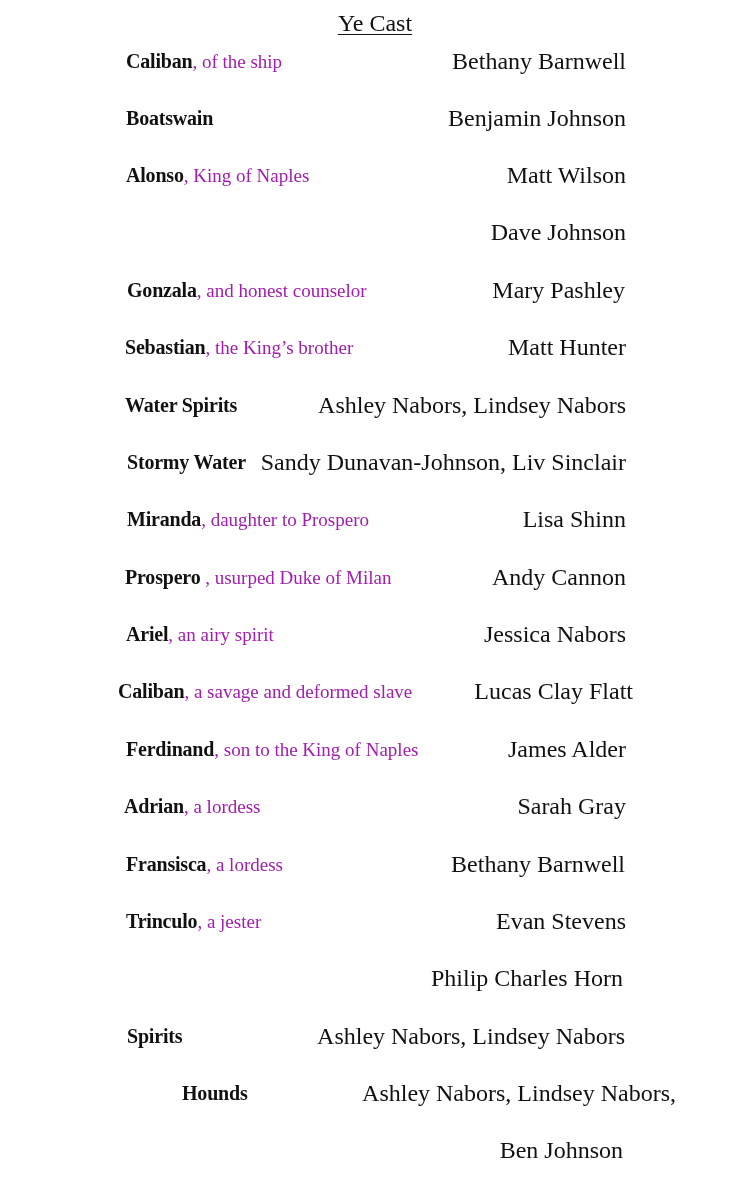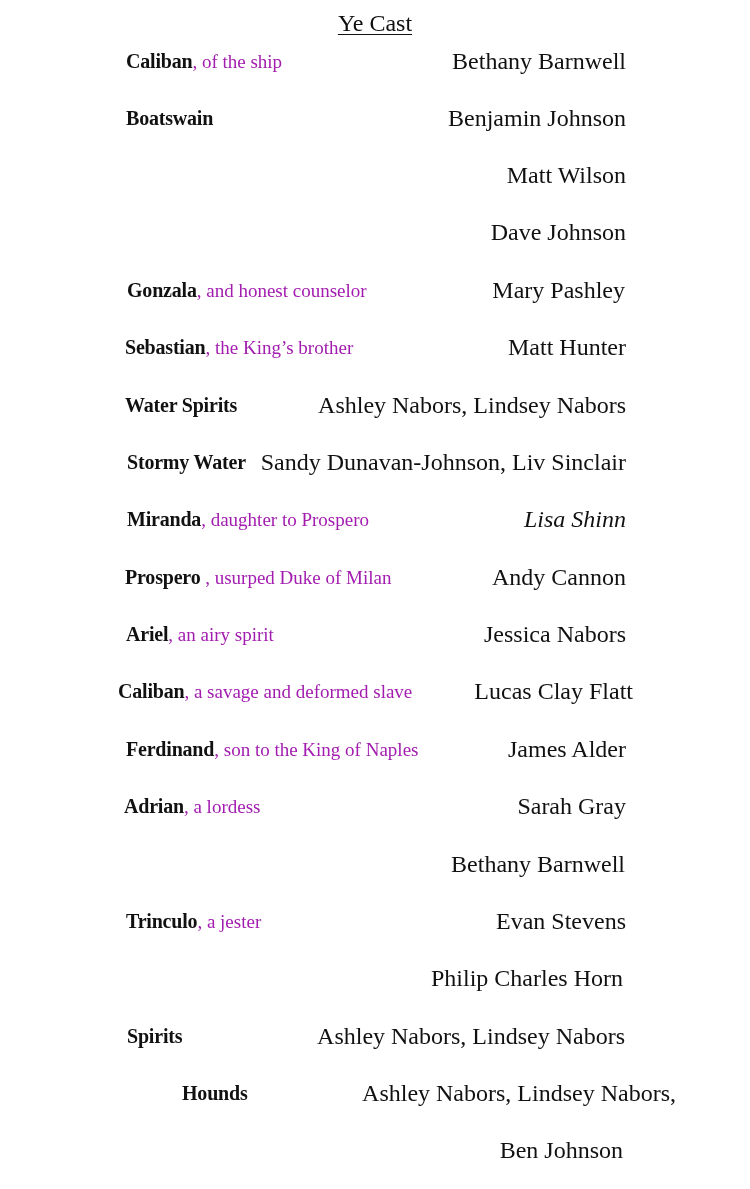--- a/index.html
+++ b/index.html
@@ -65,20 +65,21 @@
 <div>
   <div class="row" style="top:46px;left:126px;width:500px;">
     <span class="role"><span class="name">Caliban</span><span class="desc">, of the ship</span></span>
     <span class="actor" style="right:0;">Bethany Barnwell</span>
   </div>
   <div class="row" style="top:103px;left:126px;width:500px;">
     <span class="role"><span class="name">Boatswain</span><span class="desc"></span></span>
     <span class="actor" style="right:0;">Benjamin Johnson</span>
   </div>
   <div class="row" style="top:160px;left:126px;width:500px;">
+    <span class="role"><span class="name">Alonso</span><span class="desc">, King of Naples</span></span>
     <span class="actor" style="right:0;">Matt Wilson</span>
   </div>
   <div class="row" style="top:217px;left:126px;width:500px;">
     <span class="actor" style="right:0;">Dave Johnson</span>
   </div>
   <div class="row" style="top:275px;left:127px;width:498px;">
     <span class="role"><span class="name">Gonzala</span><span class="desc">, and honest counselor</span></span>
     <span class="actor" style="right:0;">Mary Pashley</span>
   </div>
   <div class="row" style="top:332px;left:125px;width:501px;">
@@ -88,21 +89,21 @@
   <div class="row" style="top:390px;left:125px;width:501px;">
     <span class="role"><span class="name">Water Spirits</span><span class="desc"></span></span>
     <span class="actor" style="right:0;">Ashley Nabors,  Lindsey Nabors</span>
   </div>
   <div class="row" style="top:447px;left:127px;width:499px;">
     <span class="role"><span class="name">Stormy Water</span><span class="desc"></span></span>
     <span class="actor" style="right:0;">Sandy Dunavan-Johnson, Liv Sinclair</span>
   </div>
   <div class="row" style="top:504px;left:127px;width:499px;">
     <span class="role"><span class="name">Miranda</span><span class="desc">, daughter to Prospero</span></span>
-    <span class="actor" style="right:0;font-style:italic;">Lisa Shinn</span>
+    <span class="actor" style="right:0;">Lisa Shinn</span>
   </div>
   <div class="row" style="top:562px;left:125px;width:501px;">
     <span class="role"><span class="name">Prospero</span><span class="desc"> , usurped Duke of Milan</span></span>
     <span class="actor" style="right:0;">Andy Cannon</span>
   </div>
   <div class="row" style="top:619px;left:126px;width:500px;">
     <span class="role"><span class="name">Ariel</span><span class="desc">, an airy spirit</span></span>
     <span class="actor" style="right:0;">Jessica Nabors</span>
   </div>
   <div class="row" style="top:676px;left:118px;width:515px;">
@@ -111,20 +112,21 @@
   </div>
   <div class="row" style="top:734px;left:126px;width:500px;">
     <span class="role"><span class="name">Ferdinand</span><span class="desc">, son to the King of Naples</span></span>
     <span class="actor" style="right:0;">James Alder</span>
   </div>
   <div class="row" style="top:791px;left:124px;width:502px;">
     <span class="role"><span class="name">Adrian</span><span class="desc">, a lordess</span></span>
     <span class="actor" style="right:0;">Sarah Gray</span>
   </div>
   <div class="row" style="top:849px;left:126px;width:499px;">
+    <span class="role"><span class="name">Fransisca</span><span class="desc">, a lordess</span></span>
     <span class="actor" style="right:0;">Bethany Barnwell</span>
   </div>
   <div class="row" style="top:906px;left:126px;width:500px;">
     <span class="role"><span class="name">Trinculo</span><span class="desc">, a jester</span></span>
     <span class="actor" style="right:0;">Evan Stevens</span>
   </div>
   <div class="row" style="top:963px;left:127px;width:496px;">
     <span class="actor" style="right:0;">Philip Charles Horn</span>
   </div>
   <div class="row" style="top:1021px;left:127px;width:498px;">

